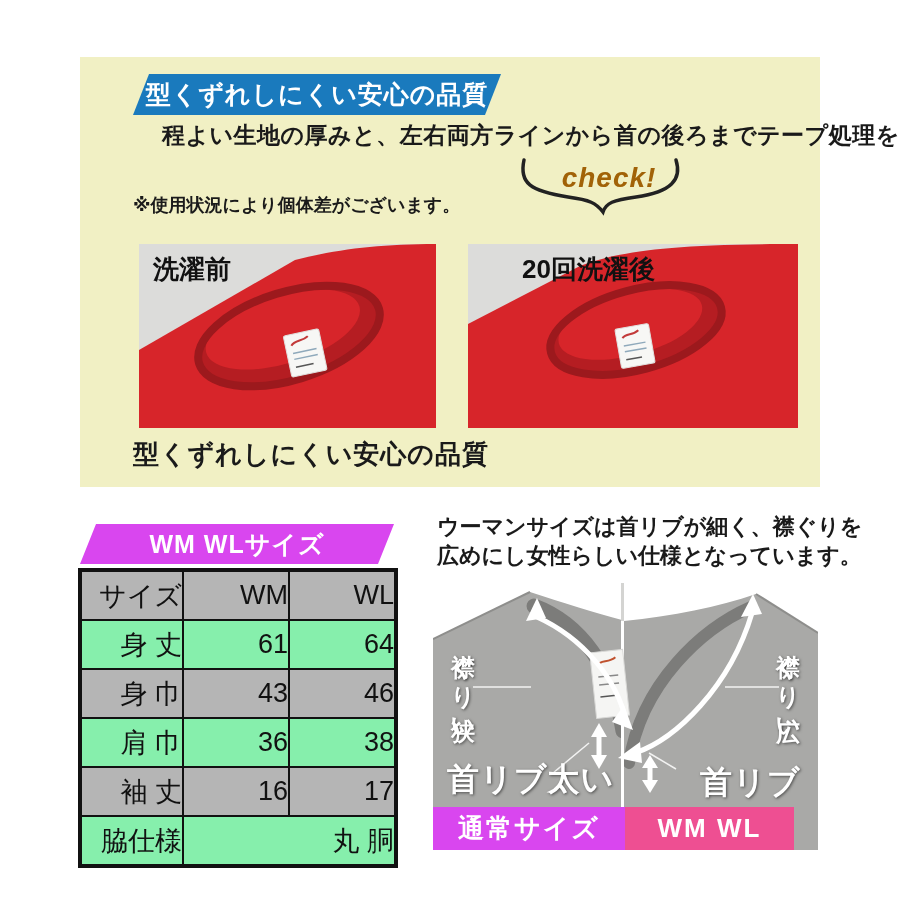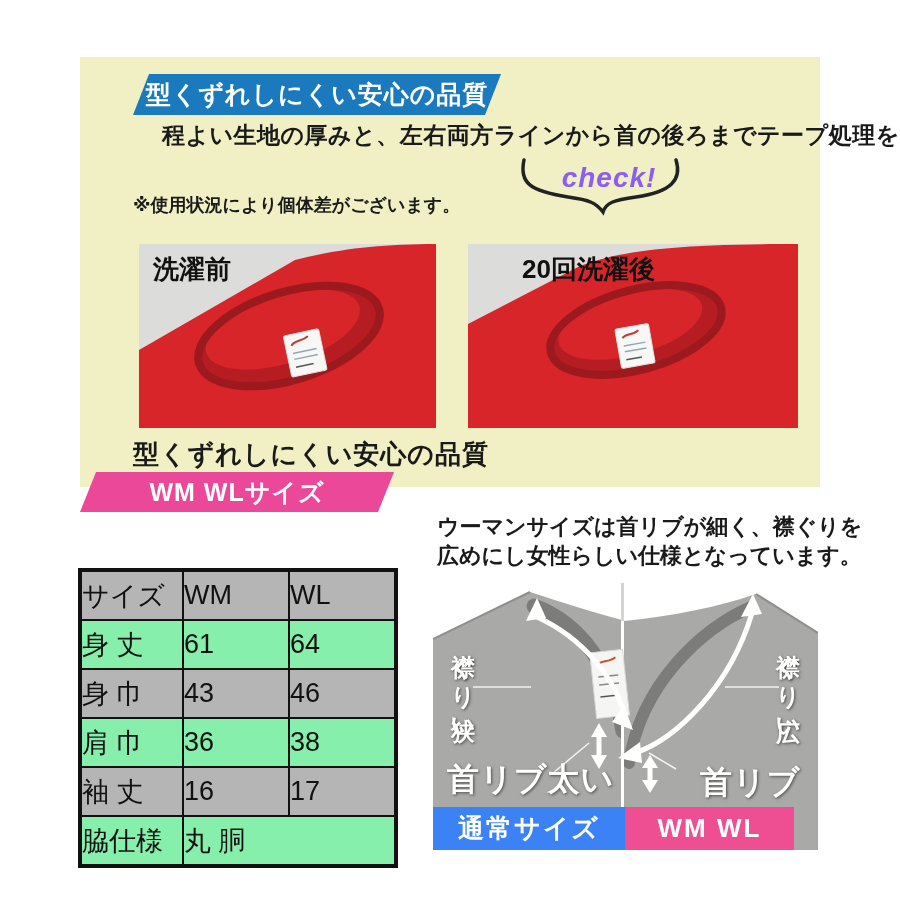--- a/index.html
+++ b/index.html
@@ -8,45 +8,45 @@
   .abs{position:absolute;}
 
   
   .quality-panel{left:80px;top:57px;width:740px;height:430px;background:#f1f0c4;}
   .skew-banner{display:flex;align-items:center;justify-content:center;color:#fff;font-weight:bold;
                clip-path:polygon(16px 0,100% 0,calc(100% - 16px) 100%,0 100%);}
   .quality-banner{left:133px;top:74px;width:368px;height:41px;background:#1a7abd;font-size:25px;letter-spacing:1px;}
   .desc{left:133px;font-size:23px;font-weight:bold;letter-spacing:.5px;white-space:nowrap;}
   .desc1{top:120px;margin-left:29px;} .desc2{top:160px;}
   .note{left:133px;top:193px;font-size:18px;font-weight:bold;}
-  .check-label{left:549px;top:162px;width:120px;text-align:center;color:#8b5cf6;
+  .check-label{left:549px;top:162px;width:120px;text-align:center;color:#a16207;
                font-size:28px;font-weight:bold;font-style:italic;letter-spacing:1px;}
   .photo{top:244px;height:184px;}
   .photo-label{font-size:26px;font-weight:bold;color:#111;}
   .caption{left:133px;top:437px;font-size:26px;font-weight:bold;letter-spacing:1px;}
 
   
-  .size-banner{left:80px;top:472px;width:314px;height:40px;background:#ec4899;font-size:25px;letter-spacing:1px;}
+  .size-banner{left:80px;top:524px;width:314px;height:40px;background:#d946ef;font-size:25px;letter-spacing:1px;}
   table.size{position:absolute;left:78px;top:568px;border-collapse:collapse;background:#fff;
              font-size:27px;color:#111;}
-  table.size td,table.size th{border:2px solid #111;text-align:left;font-weight:400;height:47px;padding:0;}
+  table.size td,table.size th{border:2px solid #111;text-align:right;font-weight:400;height:47px;padding:0;}
   table.size{border:4px solid #111;}
   table.size tr.gray{background:#b5b5b5;}
   table.size tr.white{background:#86efac;}
 
   
   .woman-desc{left:437px;font-size:22px;font-weight:bold;white-space:nowrap;}
   .wdesc1{top:512px;} .wdesc2{top:541px;}
   .woman-image{left:433px;top:583px;width:385px;height:267px;}
   .ann{position:absolute;color:#fff;font-weight:bold;text-shadow:1px 1px 3px rgba(0,0,0,.55);}
   .vtext{writing-mode:vertical-rl;text-orientation:upright;font-size:24px;letter-spacing:3px;}
   .htext{font-size:32px;letter-spacing:1px;}
   .size-bar{position:absolute;bottom:0;height:43px;display:flex;align-items:center;justify-content:center;
             color:#fff;font-weight:bold;font-size:26px;letter-spacing:2px;}
-  .bar-left{left:0;width:192px;background:#3b82f6;}
+  .bar-left{left:0;width:192px;background:#d946ef;}
   .bar-right{left:192px;width:169px;background:#ee4f92;}
 </style>
 </head>
 <body>
 
 <div class="canvas">
 
   <div class="abs quality-panel"></div>
 
   <div class="abs skew-banner quality-banner">

